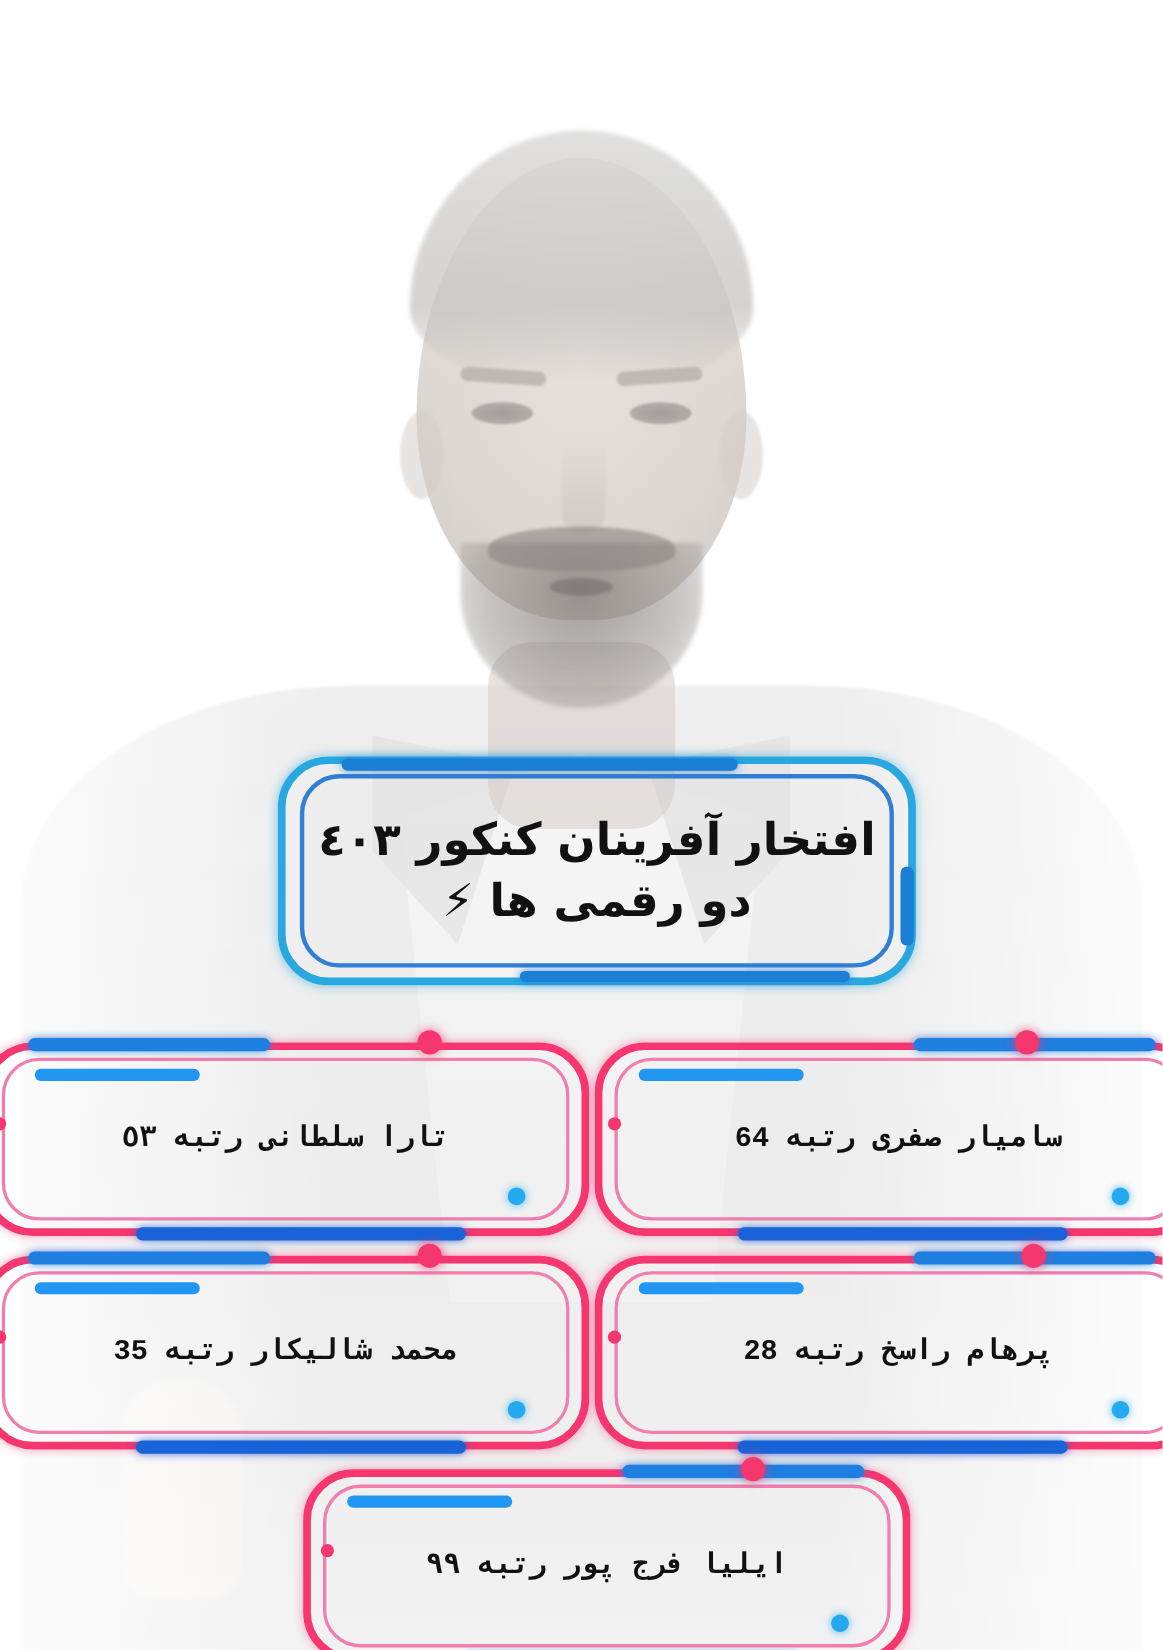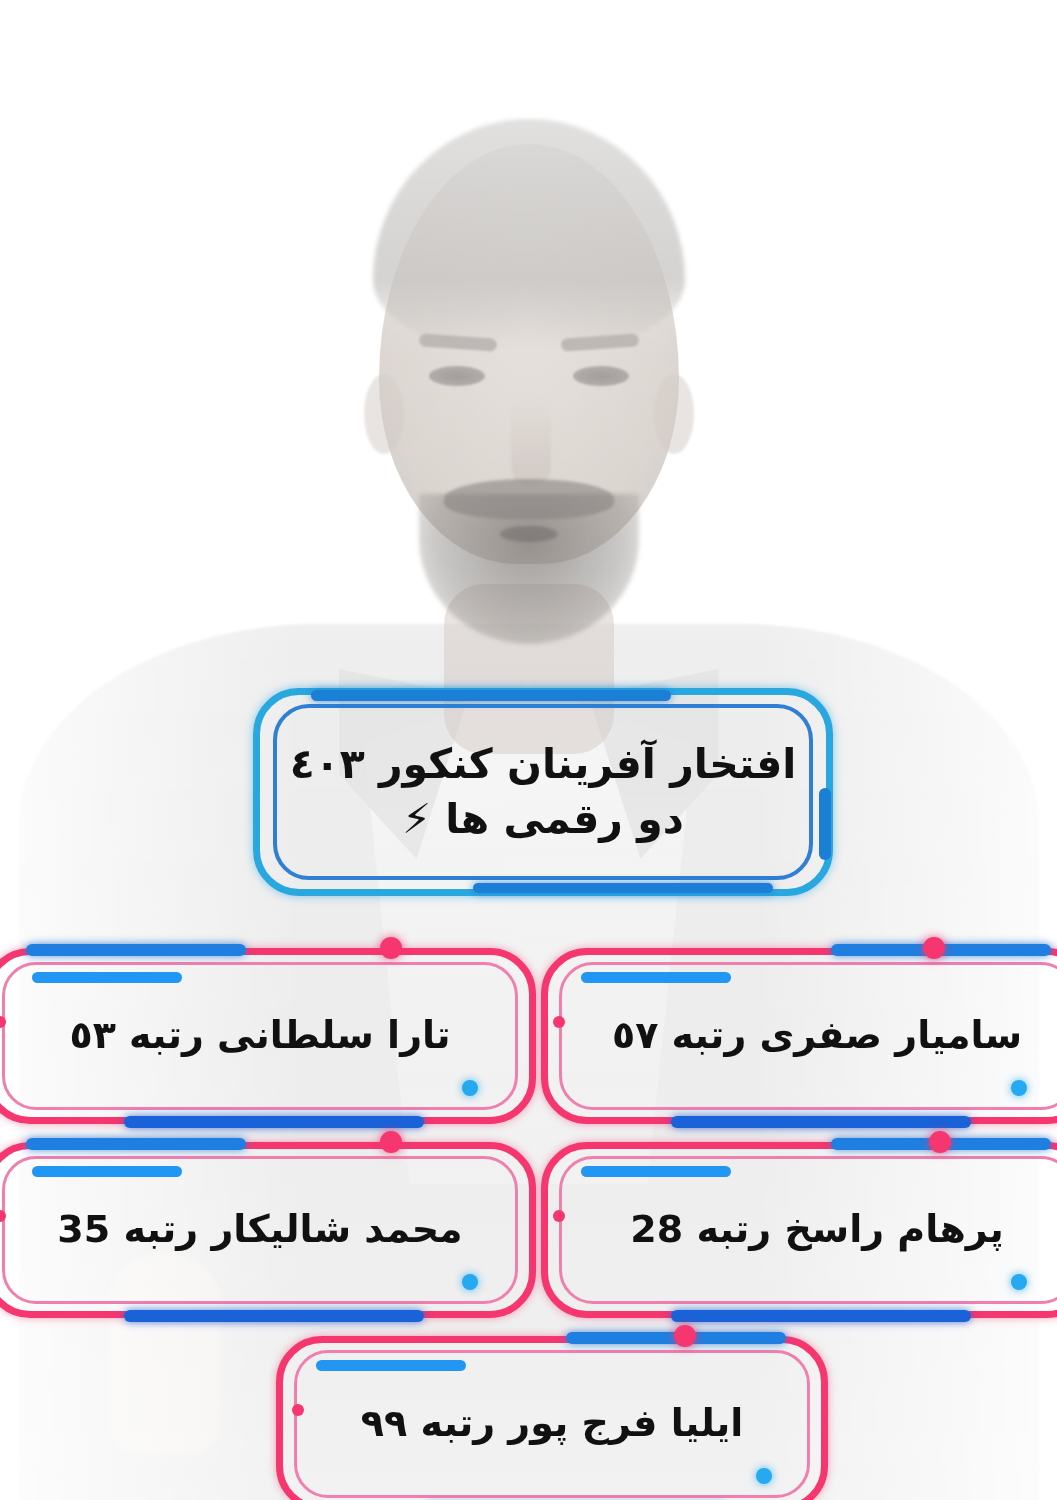--- a/index.html
+++ b/index.html
@@ -286,21 +286,22 @@
     inset: 0;
     border: 7px solid #f5366f;
     box-shadow: 0 0 9px rgba(245,54,111,.45);
   }
   .name-frame .outline-b {
     inset: 14px 18px 14px 18px;
     border: 3px solid #f07fae;
     border-radius: 34px;
   }
   .name-frame .txt {
-    font-size: 38px;
+    font-size: 26px;
+    font-family: Liberation Mono, monospace;
   }
   .name-frame .bar-blue-top {
     top: -4px; width: 220px; height: 12px;
     background: #1e7fe0;
     box-shadow: 0 0 8px rgba(30,127,224,.75);
   }
   .name-frame .bar-blue-bottom {
     bottom: -4px; width: 300px; height: 12px;
     background: #1a62d8;
     box-shadow: 0 0 8px rgba(26,98,216,.75);
@@ -390,21 +391,21 @@
   <div class="frame name-frame" id="f-samyar">
     <div class="outline-a"></div>
     <div class="outline-b"></div>
     <div class="bar bar-blue-top" style="left:290px;"></div>
     <div class="bar bar-cyan" style="left:40px;"></div>
     <div class="bar bar-blue-bottom" style="left:130px;"></div>
     <div class="dot dot-pink" style="left:382px;"></div>
     <div class="dot dot-pink-small" style="left:12px;"></div>
     <div class="dot dot-cyan" style="left:470px;"></div>
     <div class="inner">
-      <div class="txt">سامیار صفری رتبه ٥٧</div>
+      <div class="txt">سامیار صفری رتبه 64</div>
     </div>
   </div>
 
   <div class="frame name-frame" id="f-moham">
     <div class="outline-a"></div>
     <div class="outline-b"></div>
     <div class="bar bar-blue-top" style="left:42px;"></div>
     <div class="bar bar-cyan" style="left:48px;"></div>
     <div class="bar bar-blue-bottom" style="left:140px;"></div>
     <div class="dot dot-pink" style="left:396px;"></div>

